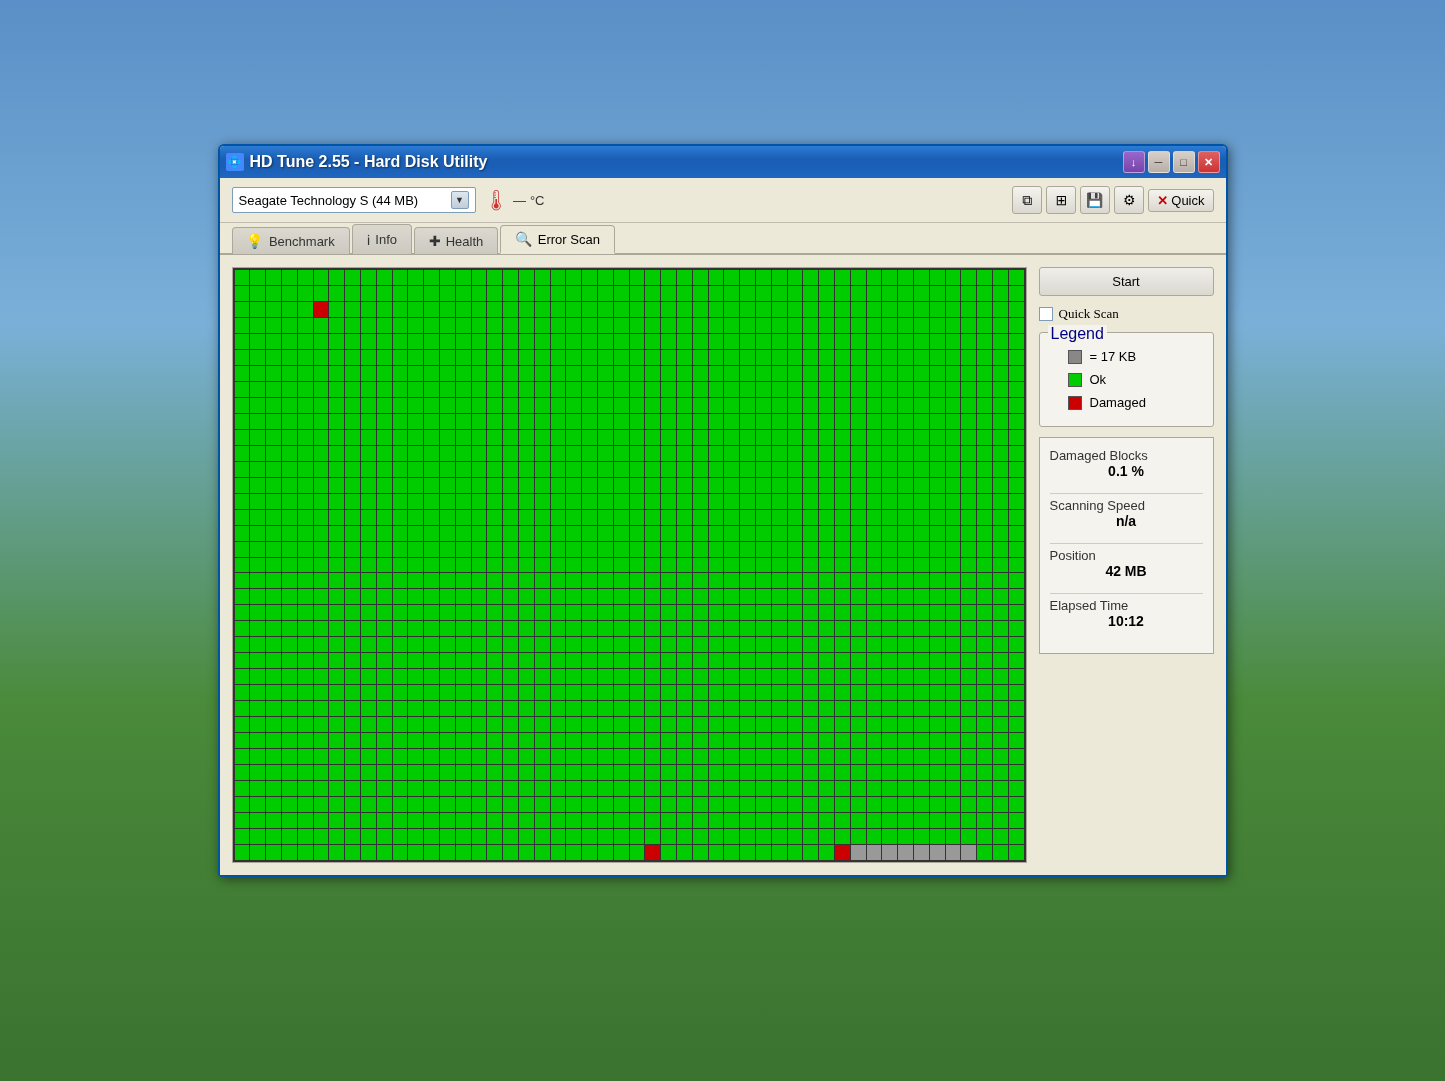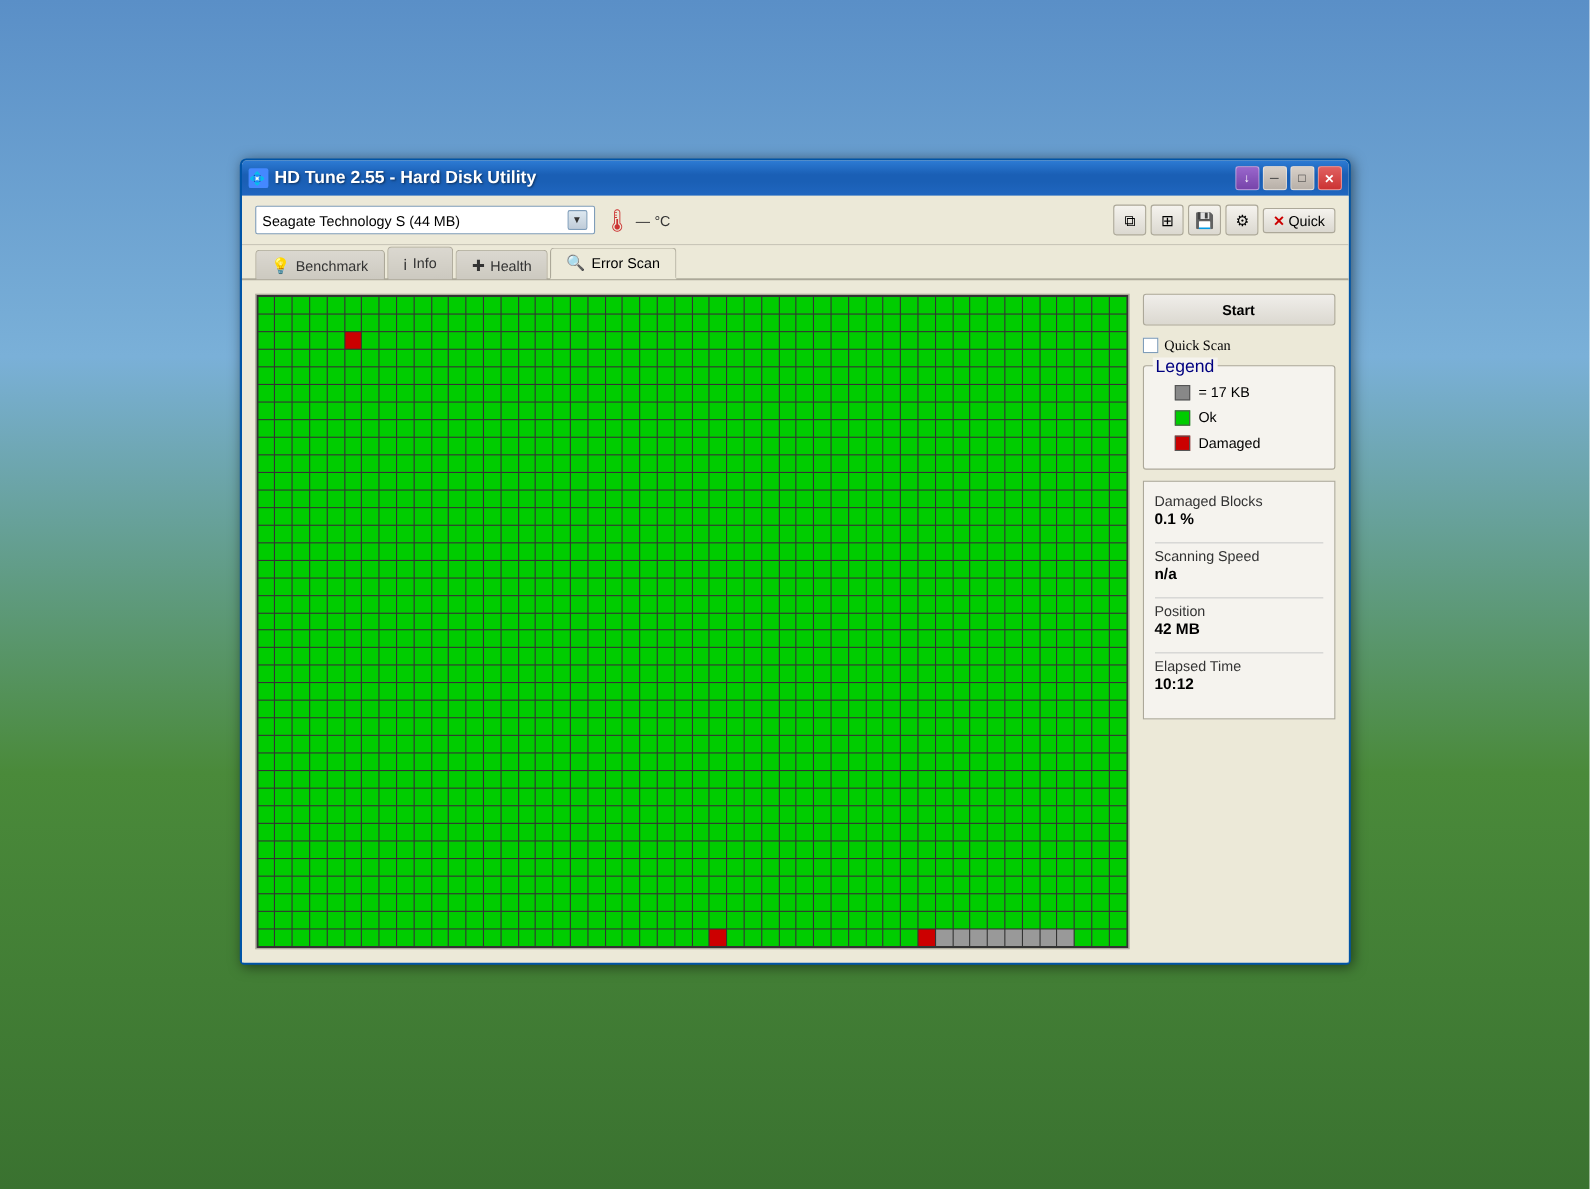--- a/index.html
+++ b/index.html
@@ -98,21 +98,21 @@
       gap: 8px;
     }
 
     .drive-dropdown {
       display: flex;
       align-items: center;
       background: white;
       border: 1px solid #7f9db9;
       border-radius: 2px;
       padding: 3px 6px;
-      width: 309px;
+      width: 244px;
       height: 26px;
       cursor: pointer;
       position: relative;
     }
 
     .drive-dropdown-text {
       flex: 1;
       font-size: 13px;
       color: #000;
     }
@@ -261,21 +261,20 @@
 
     .start-btn {
       width: 100%;
       padding: 6px 12px;
       background: linear-gradient(180deg, #f0eeea, #dbd8d0);
       border: 1px solid #aca899;
       border-radius: 3px;
       cursor: pointer;
       font-size: 13px;
       text-align: center;
-      font-weight: bold;
     }
 
     .quick-scan-row {
       display: flex;
       align-items: center;
       gap: 6px;
       font-family: Liberation Serif, serif;
     }
 
     .checkbox {
@@ -332,21 +331,21 @@
     }
 
     .stat-label {
       font-size: 13px;
       color: #333;
     }
 
     .stat-value {
       font-size: 14px;
       font-weight: bold;
-      text-align: left;
+      text-align: center;
       color: #000;
     }
 
     .separator {
       border: none;
       border-top: 1px solid #ccc;
       margin: 4px 0;
     }
   </style>
 </head>

